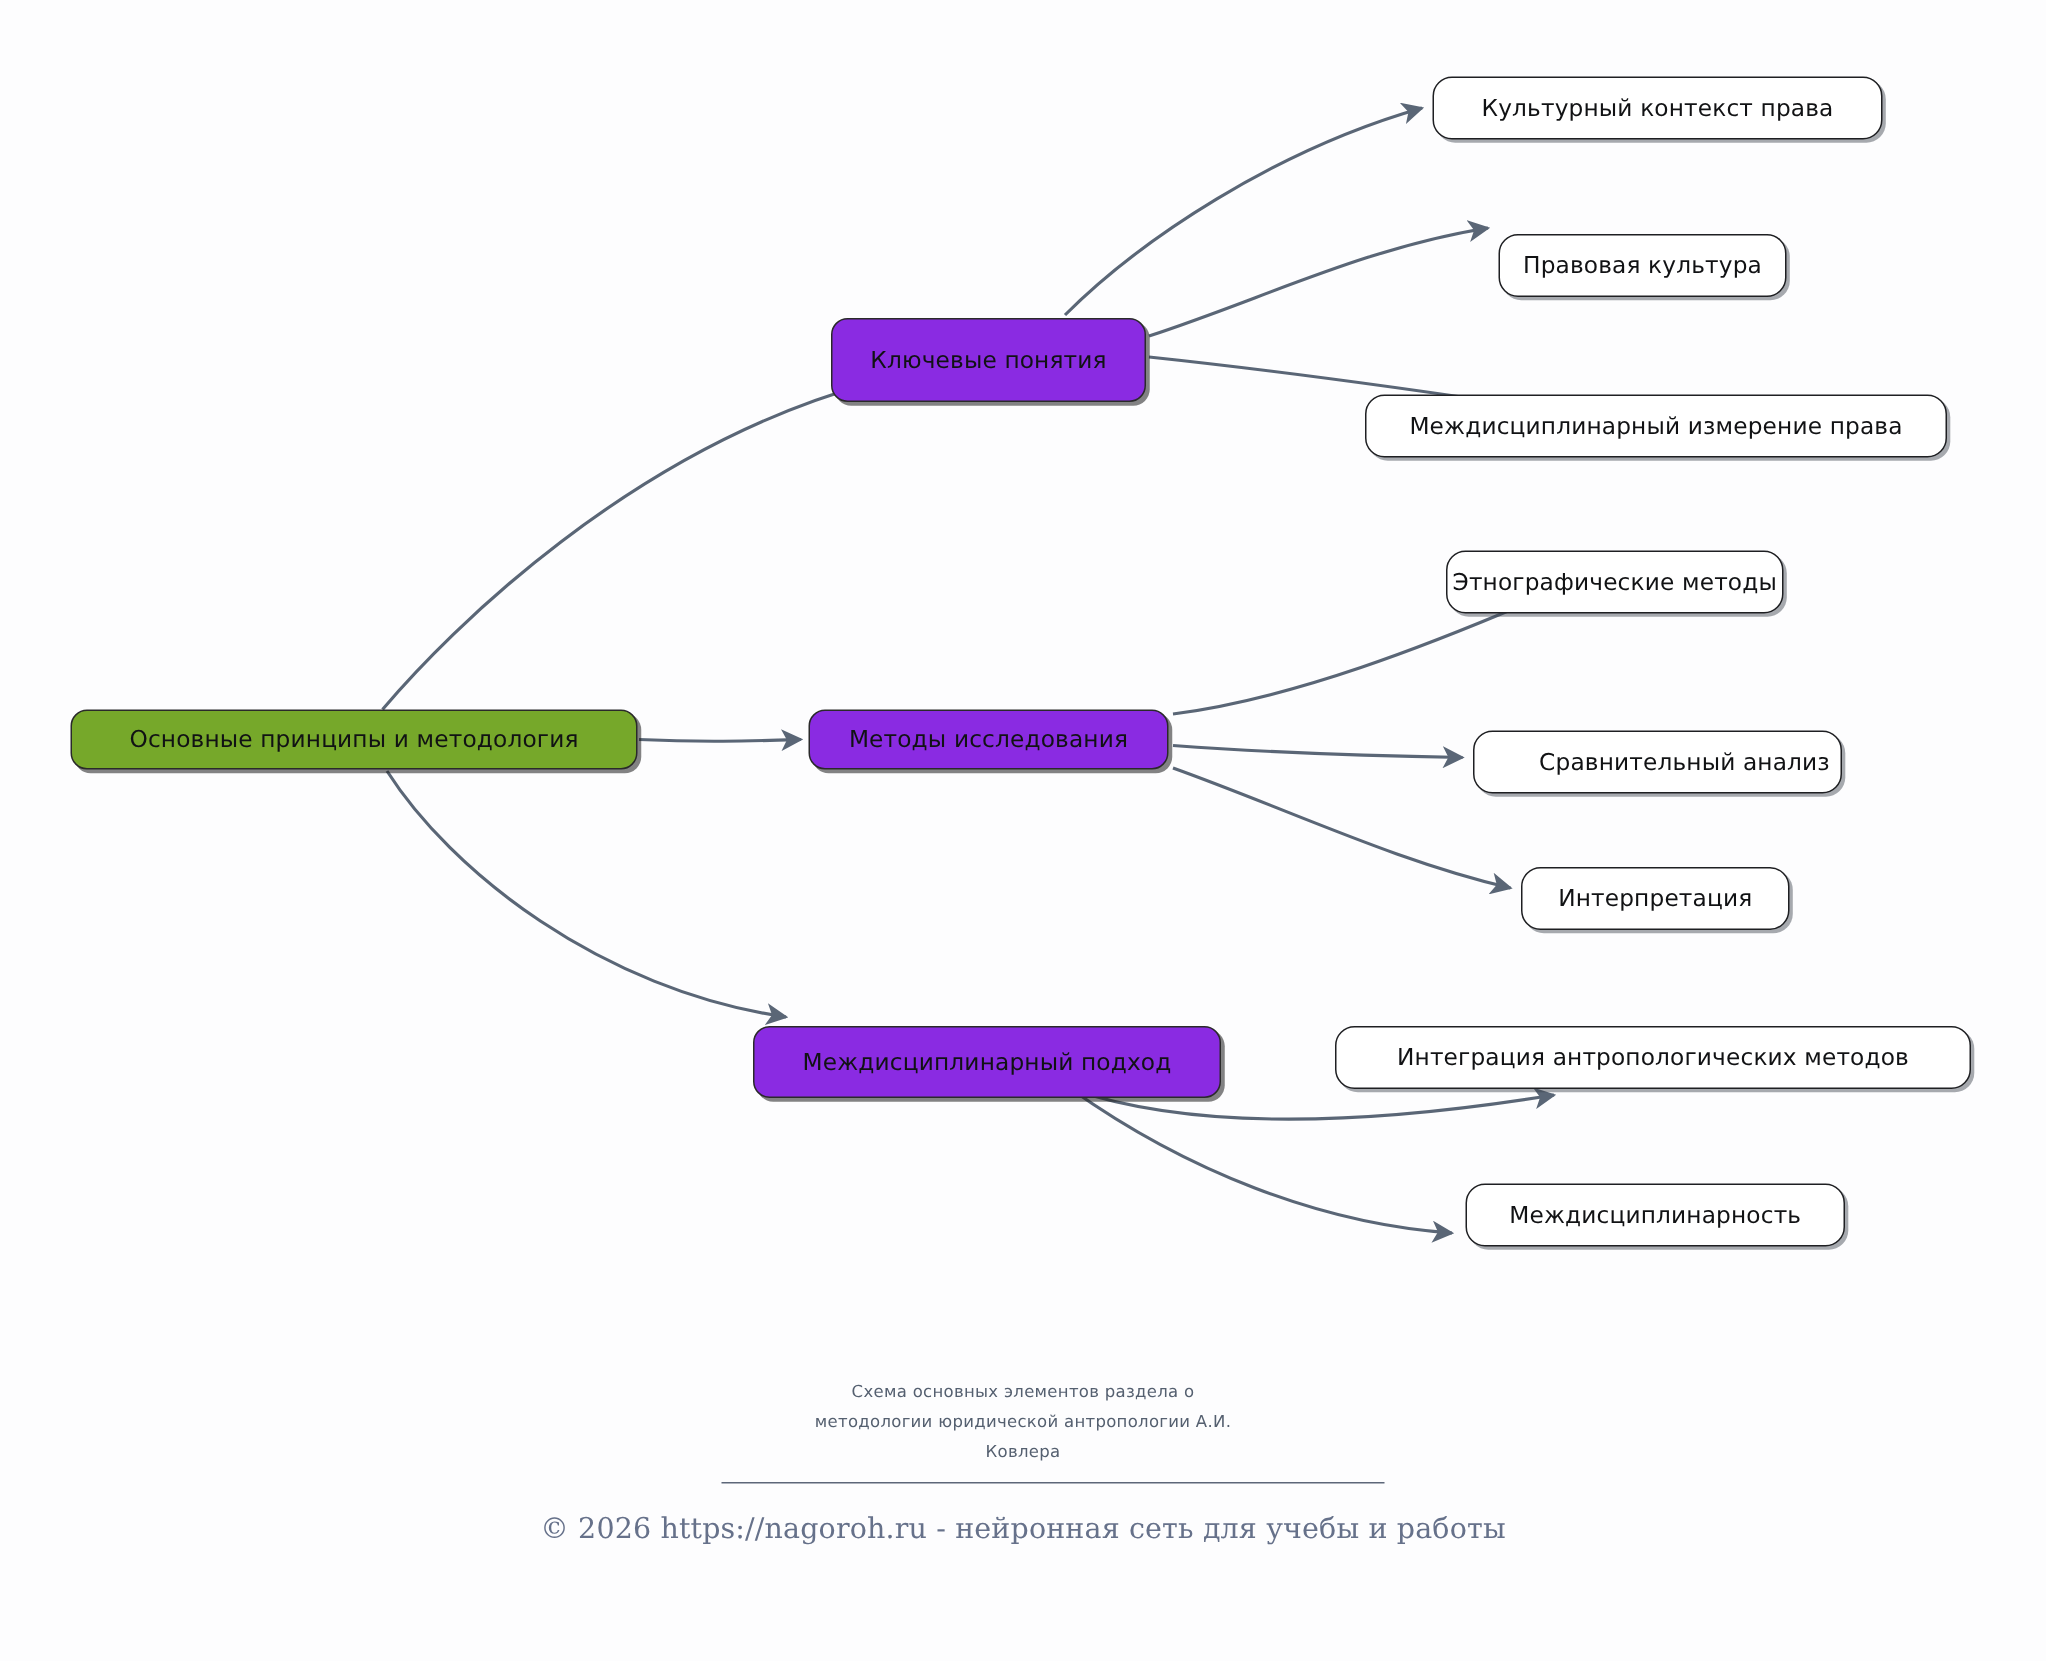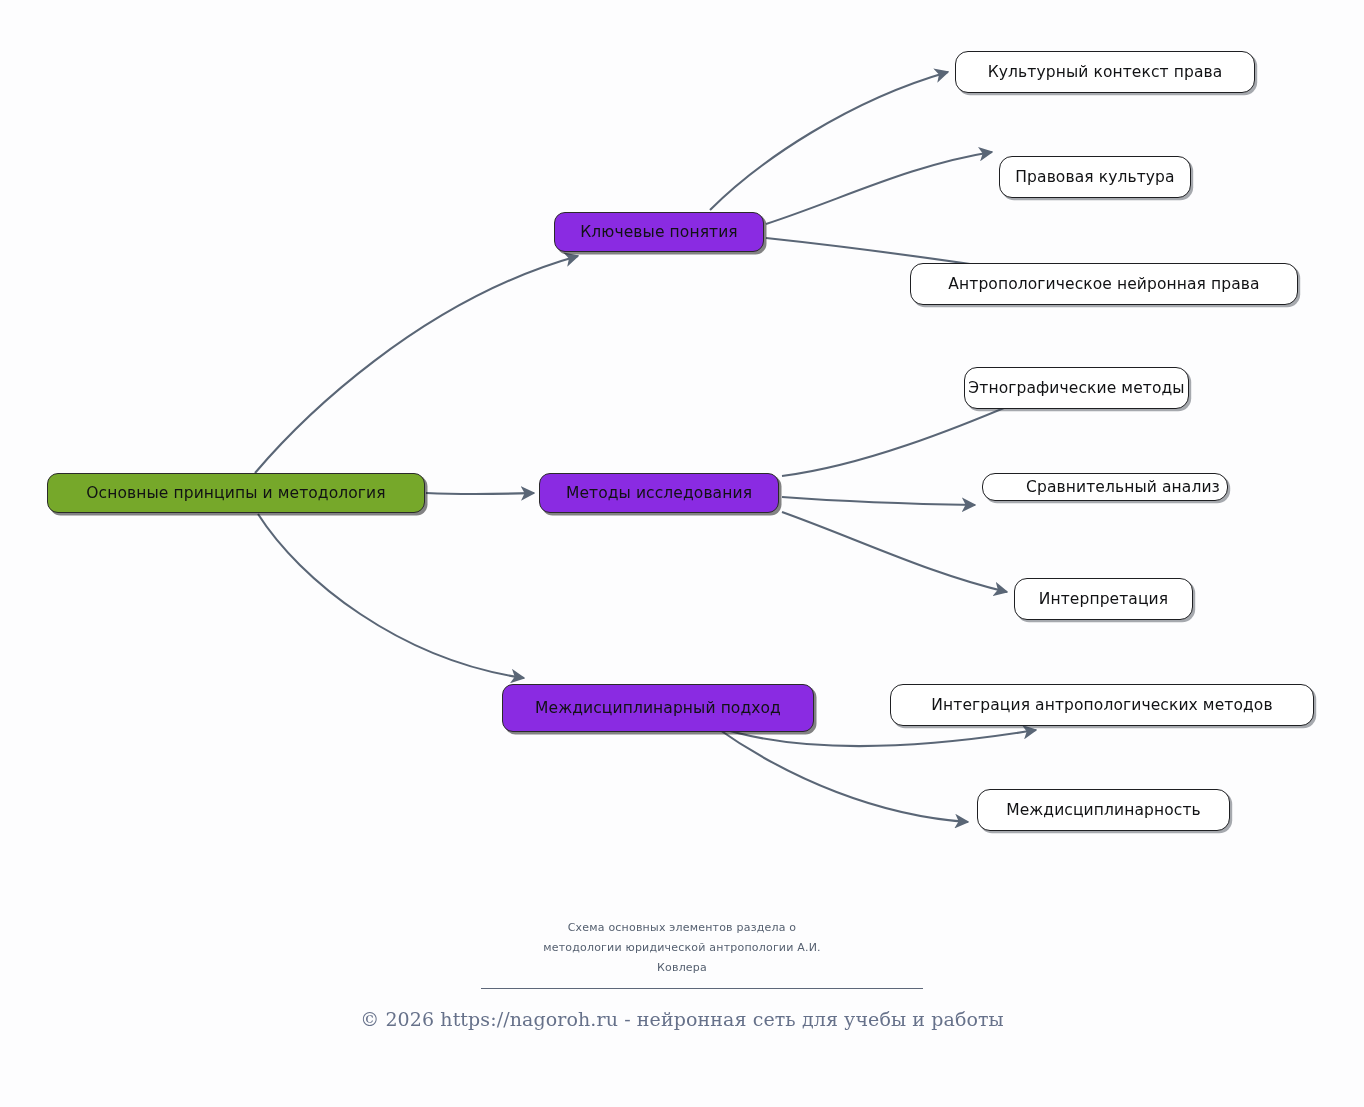--- a/index.html
+++ b/index.html
@@ -125,40 +125,40 @@
 
       <path d="M 714 726 C 790 752, 900 752, 1036 730" marker-end="url(#arrow)"></path>
       <path d="M 714 726 C 790 780, 880 816, 968 822" marker-end="url(#arrow)"></path>
     </g>
   </svg>
 
   <div class="node root" style="left:47px; top:473px; width:378px; height:40px;">
     <span>Основные принципы и методология</span>
   </div>
 
-  <div class="node branch" style="left:554px; top:212px; width:210px; height:40px;">
+  <div class="node branch" style="left:554px; top:212px; width:210px; height:56px;">
     <span>Ключевые понятия</span>
   </div>
   <div class="node leaf" style="left:955px; top:51px; width:300px; height:42px;">
     <span>Культурный контекст права</span>
   </div>
   <div class="node leaf" style="left:999px; top:156px; width:192px; height:42px;">
     <span>Правовая культура</span>
   </div>
   <div class="node leaf" style="left:910px; top:263px; width:388px; height:42px;">
-    <span>Антропологическое нейронная права</span>
+    <span>Междисциплинарный измерение права</span>
   </div>
 
   <div class="node branch" style="left:539px; top:473px; width:240px; height:40px;">
     <span>Методы исследования</span>
   </div>
   <div class="node leaf" style="left:964px; top:367px; width:225px; height:42px;">
     <span>Этнографические методы</span>
   </div>
-  <div class="node leaf" style="left:982px; top:473px; width:246px; height:28px;padding-left:36px;">
+  <div class="node leaf" style="left:982px; top:487px; width:246px; height:42px;padding-left:36px;">
     <span>Сравнительный анализ</span>
   </div>
   <div class="node leaf" style="left:1014px; top:578px; width:179px; height:42px;">
     <span>Интерпретация</span>
   </div>
 
   <div class="node branch" style="left:502px; top:684px; width:312px; height:48px;">
     <span>Междисциплинарный подход</span>
   </div>
   <div class="node leaf" style="left:890px; top:684px; width:424px; height:42px;">

